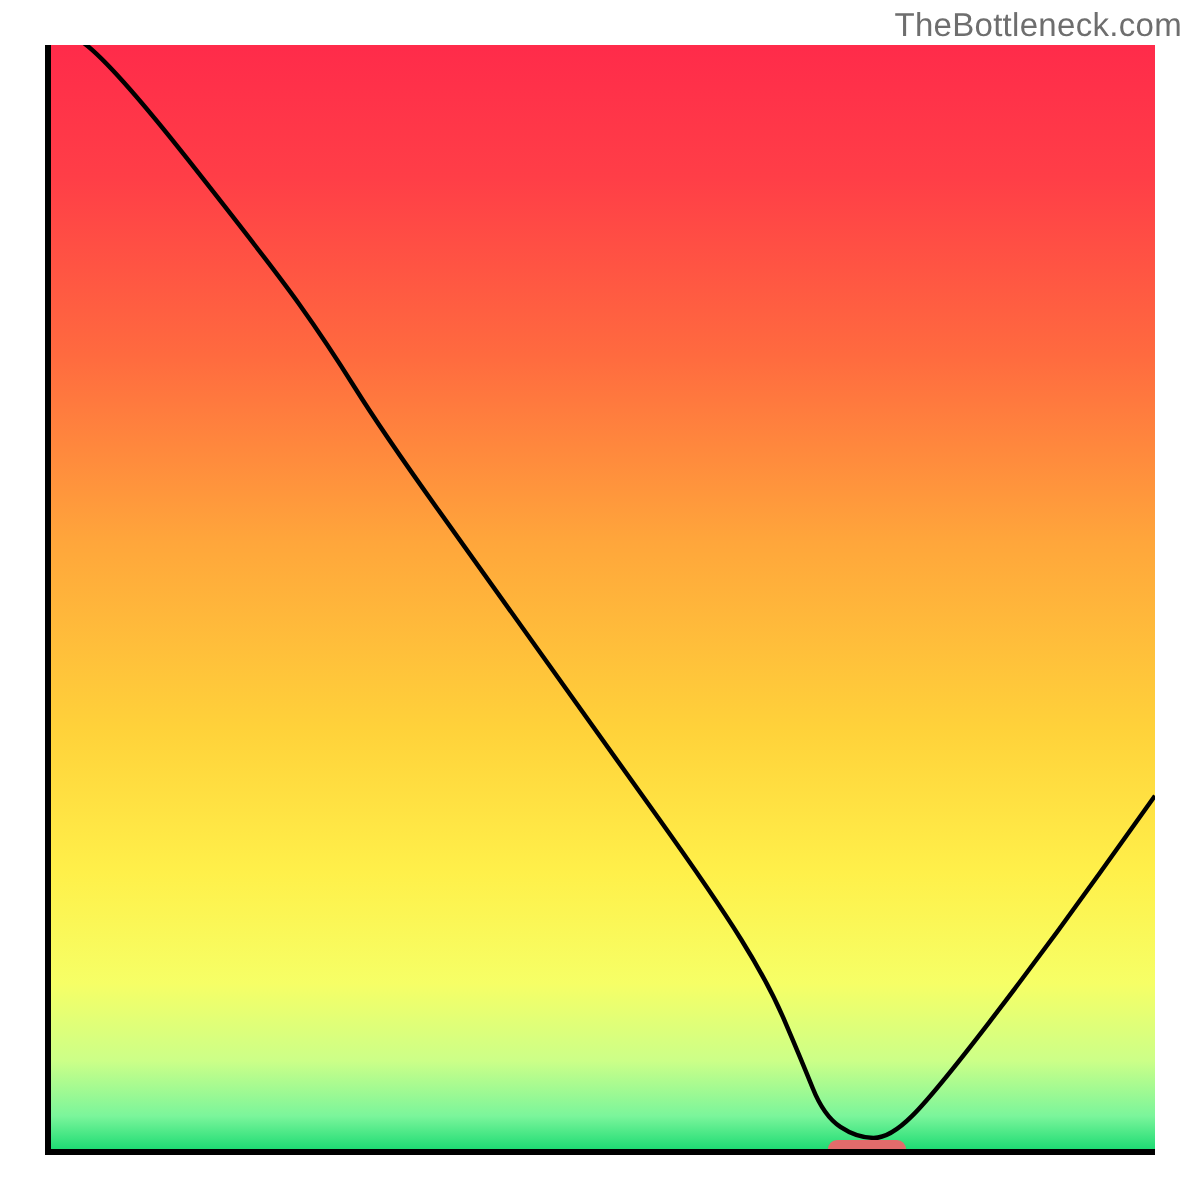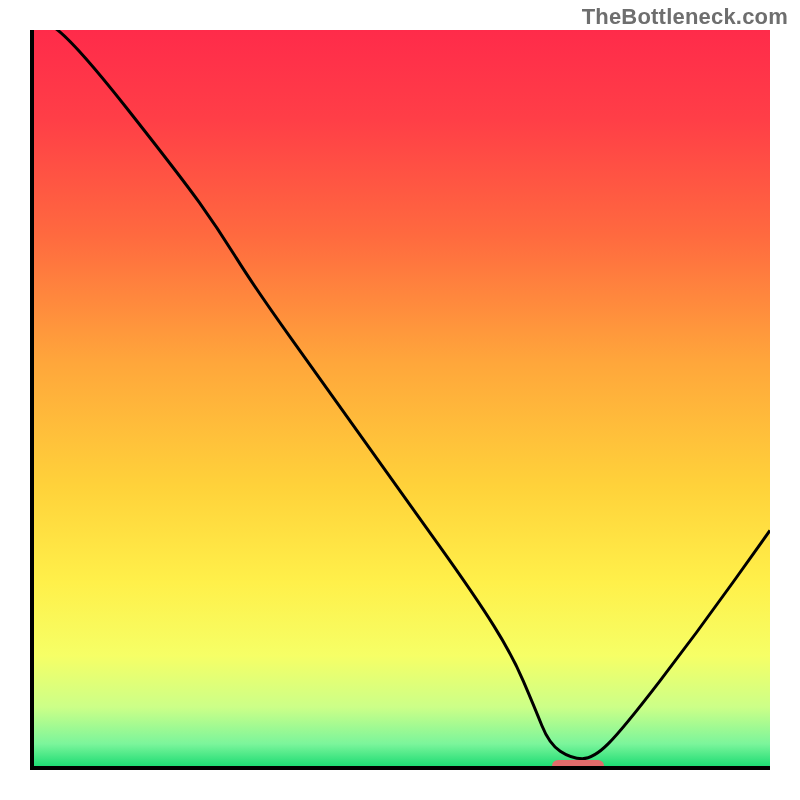--- a/index.html
+++ b/index.html
@@ -13,21 +13,21 @@
   .chart-wrap {
     position: relative;
     width: 800px;
     height: 800px;
   }
   .watermark {
     position: absolute;
     top: 4px;
     right: 12px;
     font-size: 22px;
-    font-weight: 700;
+    font-weight: 400;
     color: #6e6e6e;
     letter-spacing: 0.2px;
     z-index: 10;
   }
   .plot-area {
     position: absolute;
     left: 30px;
     top: 30px;
     width: 740px;
     height: 740px;

